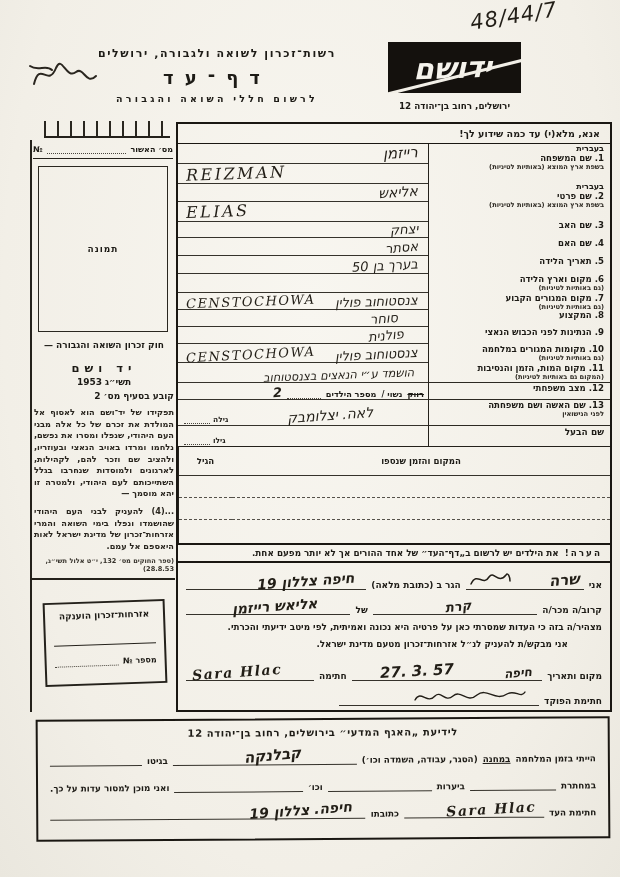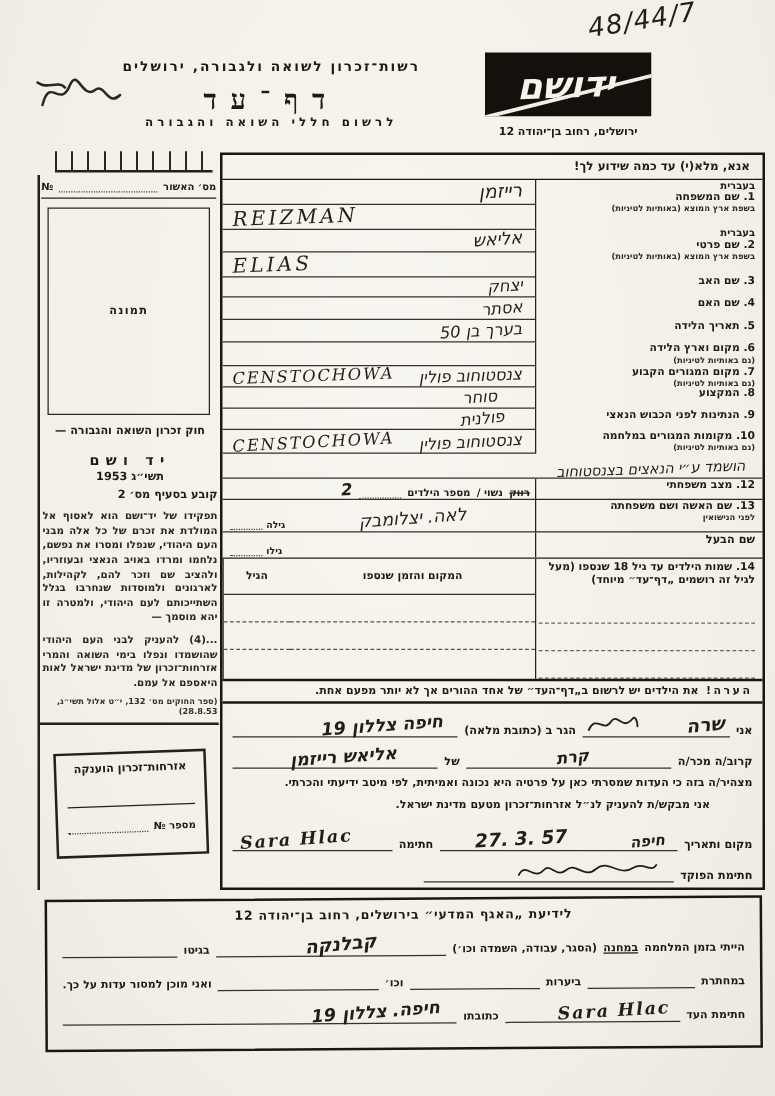--- a/index.html
+++ b/index.html
@@ -29,21 +29,21 @@
     font-style:italic;
     letter-spacing:2.5px;
     color:#221e17;
     display:inline-block;
     white-space:nowrap;
     line-height:1;
   }
 
   
   .hdr-auth{left:86px;top:47px;width:262px;font-size:11px;letter-spacing:1.6px;}
-  .hdr-title{left:86px;top:67px;width:262px;font-size:22px;letter-spacing:11px;font-family:Liberation Serif, serif;}
+  .hdr-title{left:86px;top:67px;width:262px;font-size:18px;letter-spacing:11px;}
   .hdr-sub{left:86px;top:93px;width:262px;font-size:9.5px;letter-spacing:3.2px;}
   .logo{
     left:388px;top:42px;width:133px;height:51px;
     background:#14110d;
     display:flex;align-items:center;justify-content:center;
     overflow:hidden;
   }
   .logo-text{
     color:#f5f3ec;font-weight:900;font-size:29px;
     transform:skewX(-14deg) rotate(-2deg);
@@ -346,20 +346,25 @@
       <span>מקומות המגורים במלחמה</span>
       <span class="sub">(גם באותיות לטיניות)</span>
     </div>
     <div class="ans ansline">
       <span class="hw hw-r" style="font-size:13px;transform:rotate(-3deg)">צנסטוחוב פולין</span>
       <span class="hw-lat hw-l" style="font-size:13px;letter-spacing:1.5px;transform:rotate(-3deg)">CENSTOCHOWA</span>
     </div>
   </div>
 
   <div class="frow" style="height:20px">
+    <div class="lbl lbl-b">
+      <span>11.</span>
+      <span>מקום המות, הזמן והנסיבות</span>
+      <span class="sub">(המקום גם באותיות לטיניות)</span>
+    </div>
     <div class="ans ansline">
       <span class="hw hw-r" style="font-size:11.5px;right:14px;transform:rotate(-2deg)">הושמד ע״י הנאצים בצנסטוחוב</span>
     </div>
   </div>
 
   <div class="frow" style="height:17px">
     <div class="lbl lbl-b">
       <span>12.</span>
       <span>מצב משפחתי</span>
     </div>
@@ -395,30 +400,20 @@
     </div>
     <div class="ans">
       <span class="age-mini">
         <span>גילו</span>
         <span class="dot"></span>
       </span>
     </div>
   </div>
 
   <div class="t14">
-    <div class="col lblcol">
-      <div class="thead">
-        <span>14.</span>
-        <span>שמות הילדים עד גיל 18 שנספו</span>
-        <span class="sub">(מעל לגיל זה רושמים „דף־עד״ מיוחד)</span>
-      </div>
-      <div class="trow"></div>
-      <div class="trow"></div>
-      <div class="trow last"></div>
-    </div>
     <div class="col placecol">
       <div class="thead cc">המקום והזמן שנספו</div>
       <div class="trow"></div>
       <div class="trow"></div>
       <div class="trow last"></div>
     </div>
     <div class="col agecol">
       <div class="thead cc">הגיל</div>
       <div class="trow"></div>
       <div class="trow"></div>

